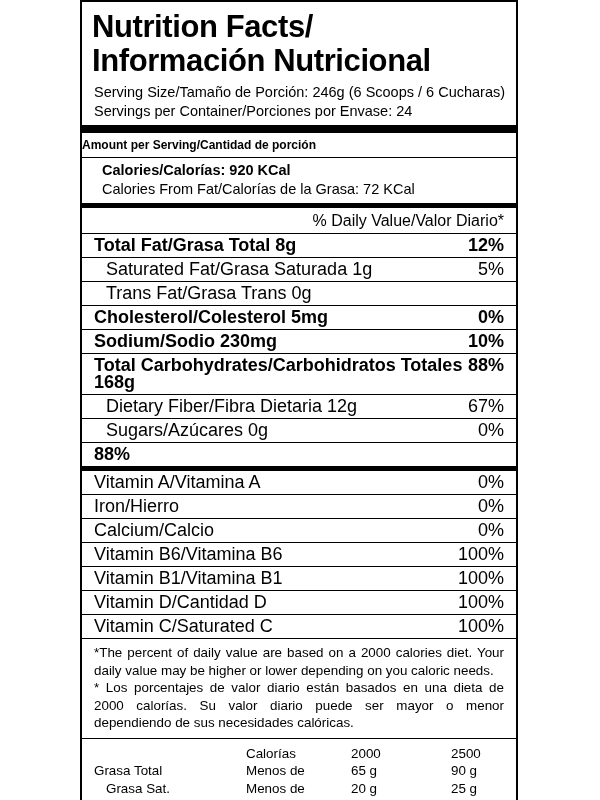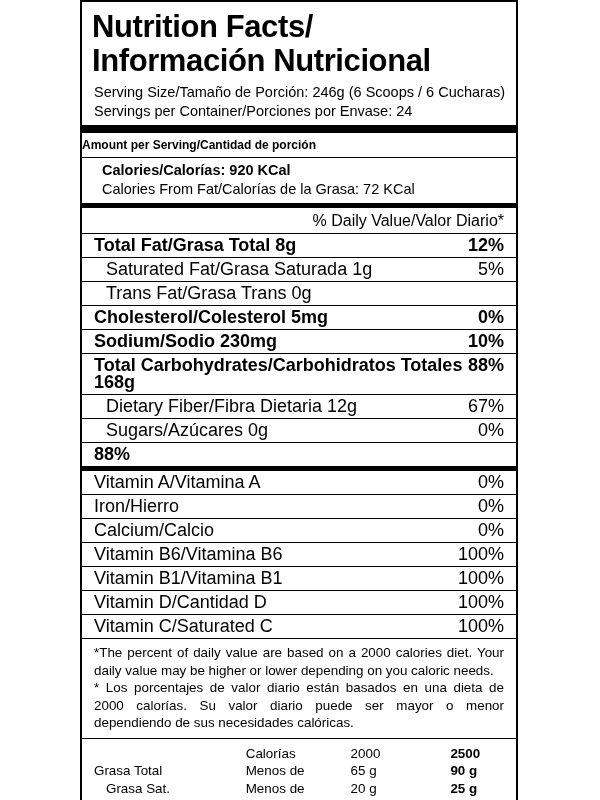--- a/index.html
+++ b/index.html
@@ -121,21 +121,21 @@
     width: 100%;
   }
   .ref-table td {
     padding: 0;
     vertical-align: top;
     white-space: nowrap;
   }
   .col-a { width: 140px; }
   .col-b { width: 105px; }
   .col-c { width: 100px; }
-  .col-d { width: auto; font-weight: bold; }
+  .col-d { width: auto; }
   .sub-ind { padding-left: 12px !important; }
 </style>
 </head>
 <body>
 
 <div class="label-panel">
 
   <div class="title-block">
     <div class="title-line">Nutrition Facts/</div>
     <div class="title-line">Información Nutricional</div>

